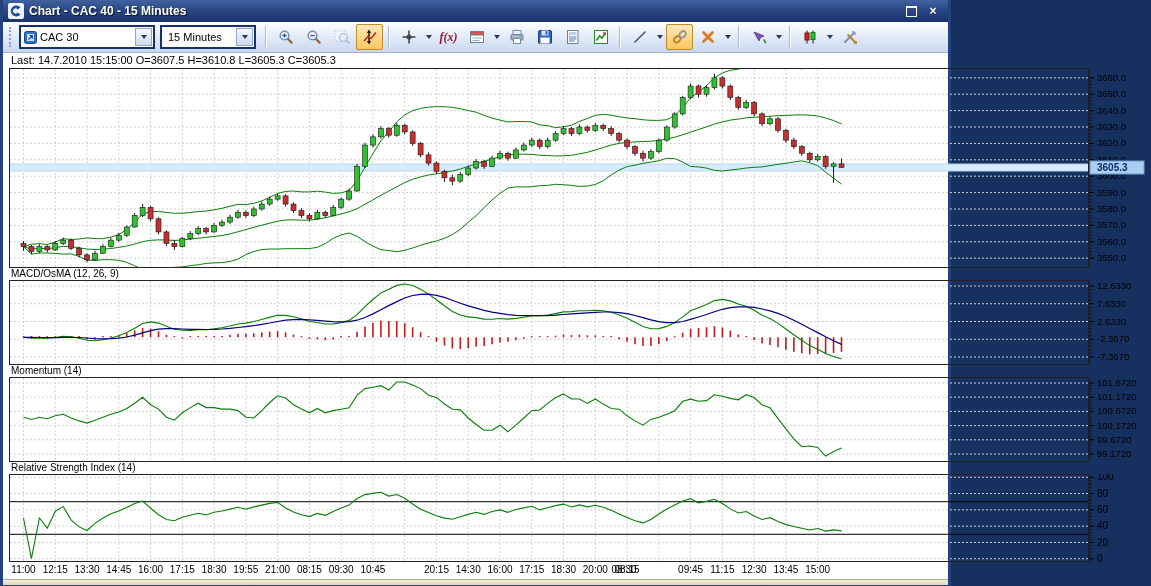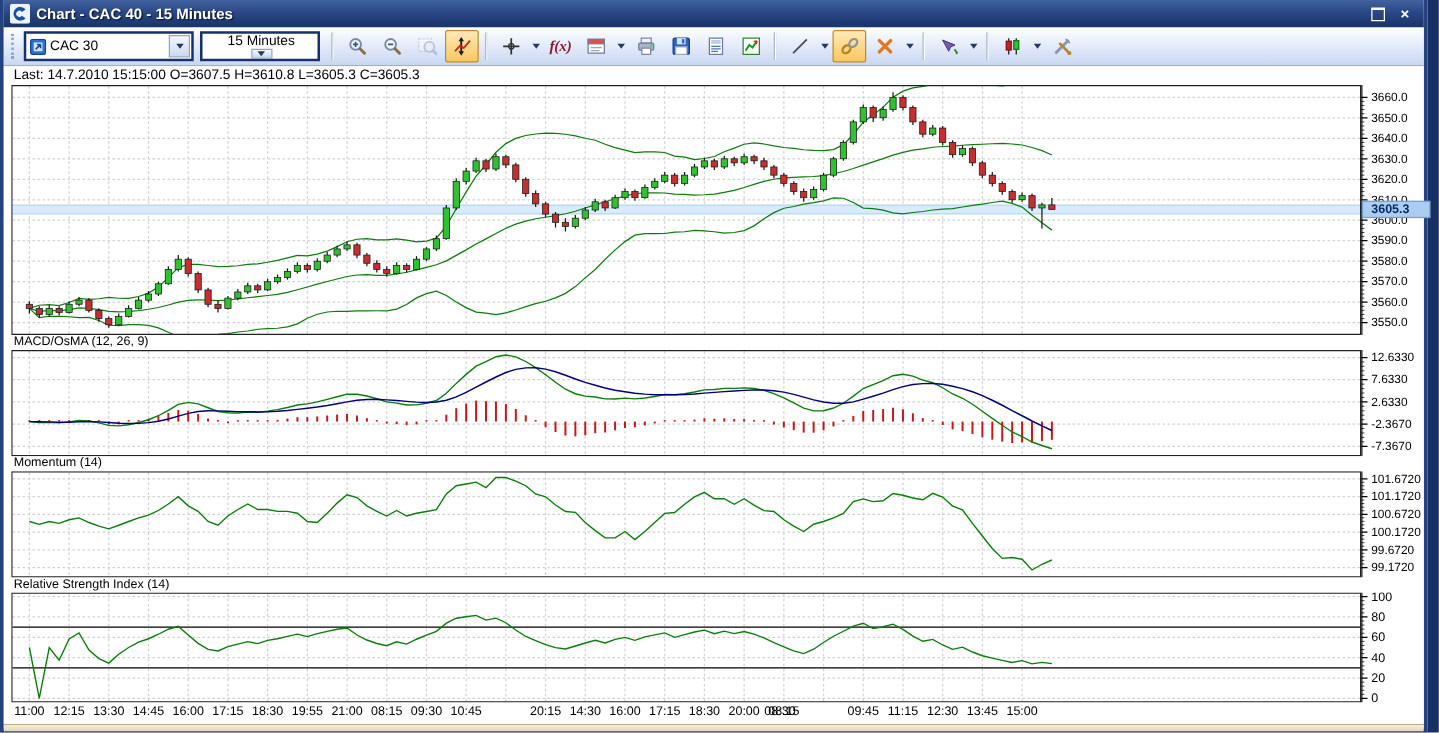--- a/index.html
+++ b/index.html
@@ -1,17 +1,17 @@
 <!DOCTYPE html>
 <html><head>
 <meta charset="utf-8">
 <style>
   html,body{margin:0;padding:0;}
   body{width:1151px;height:586px;overflow:hidden;font-family:"Liberation Sans",sans-serif;background:#16305f;}
-  .window{width:1142px;height:586px;box-sizing:border-box;display:flex;flex-direction:column;
+  .window{width:951px;height:586px;box-sizing:border-box;display:flex;flex-direction:column;
           background:#fff;border-left:3px solid #24427f;border-right:3px solid #24427f;border-bottom:3px solid #24427f;}
   
   .titlebar{height:22px;flex:0 0 22px;display:flex;align-items:center;gap:5px;padding:0 5px;
             background:linear-gradient(180deg,#41619f 0%,#2a4886 45%,#18336a 100%);}
   .app-icon{width:16px;height:16px;flex:0 0 16px;}
   .title-text{color:#fff;font-size:12px;font-weight:bold;text-shadow:1px 1px 1px rgba(0,0,0,.7);flex:1;white-space:nowrap;}
   .win-btns{display:flex;gap:6px;align-items:center;padding-right:2px;}
   .win-btn{width:16px;height:14px;display:flex;align-items:center;justify-content:center;color:#fff;font-size:12px;line-height:1;cursor:default;}
   .min-glyph{width:9px;height:8px;border:1px solid #fff;border-top-width:2px;display:block;}
   
@@ -65,21 +65,21 @@
         <rect x="0.5" y="0.5" width="12" height="12" rx="2" fill="#2f6fd0" stroke="#17458f"></rect>
         <rect x="3" y="3" width="7" height="7" fill="#cfe2ff"></rect>
         <path d="M4.5 8.5 L8.5 4.5 M8.5 4.5 h-3 M8.5 4.5 v3" stroke="#17458f" stroke-width="1.2" fill="none"></path>
       </svg>
       <span class="combo-text">CAC 30</span>
       <span class="combo-arrow">
           <span class="caret"></span>
         </span>
     </span>
 
-    <span class="combo" style="width:88px;flex-direction:column;">
+    <span class="combo" style="width:88px;">
       <span class="combo-text">15 Minutes</span>
       <span class="combo-arrow">
           <span class="caret"></span>
         </span>
     </span>
 
     <span class="tb-sep"></span>
 
     <span class="tb-btn">
       <svg width="16" height="16" viewBox="0 0 16 16">

